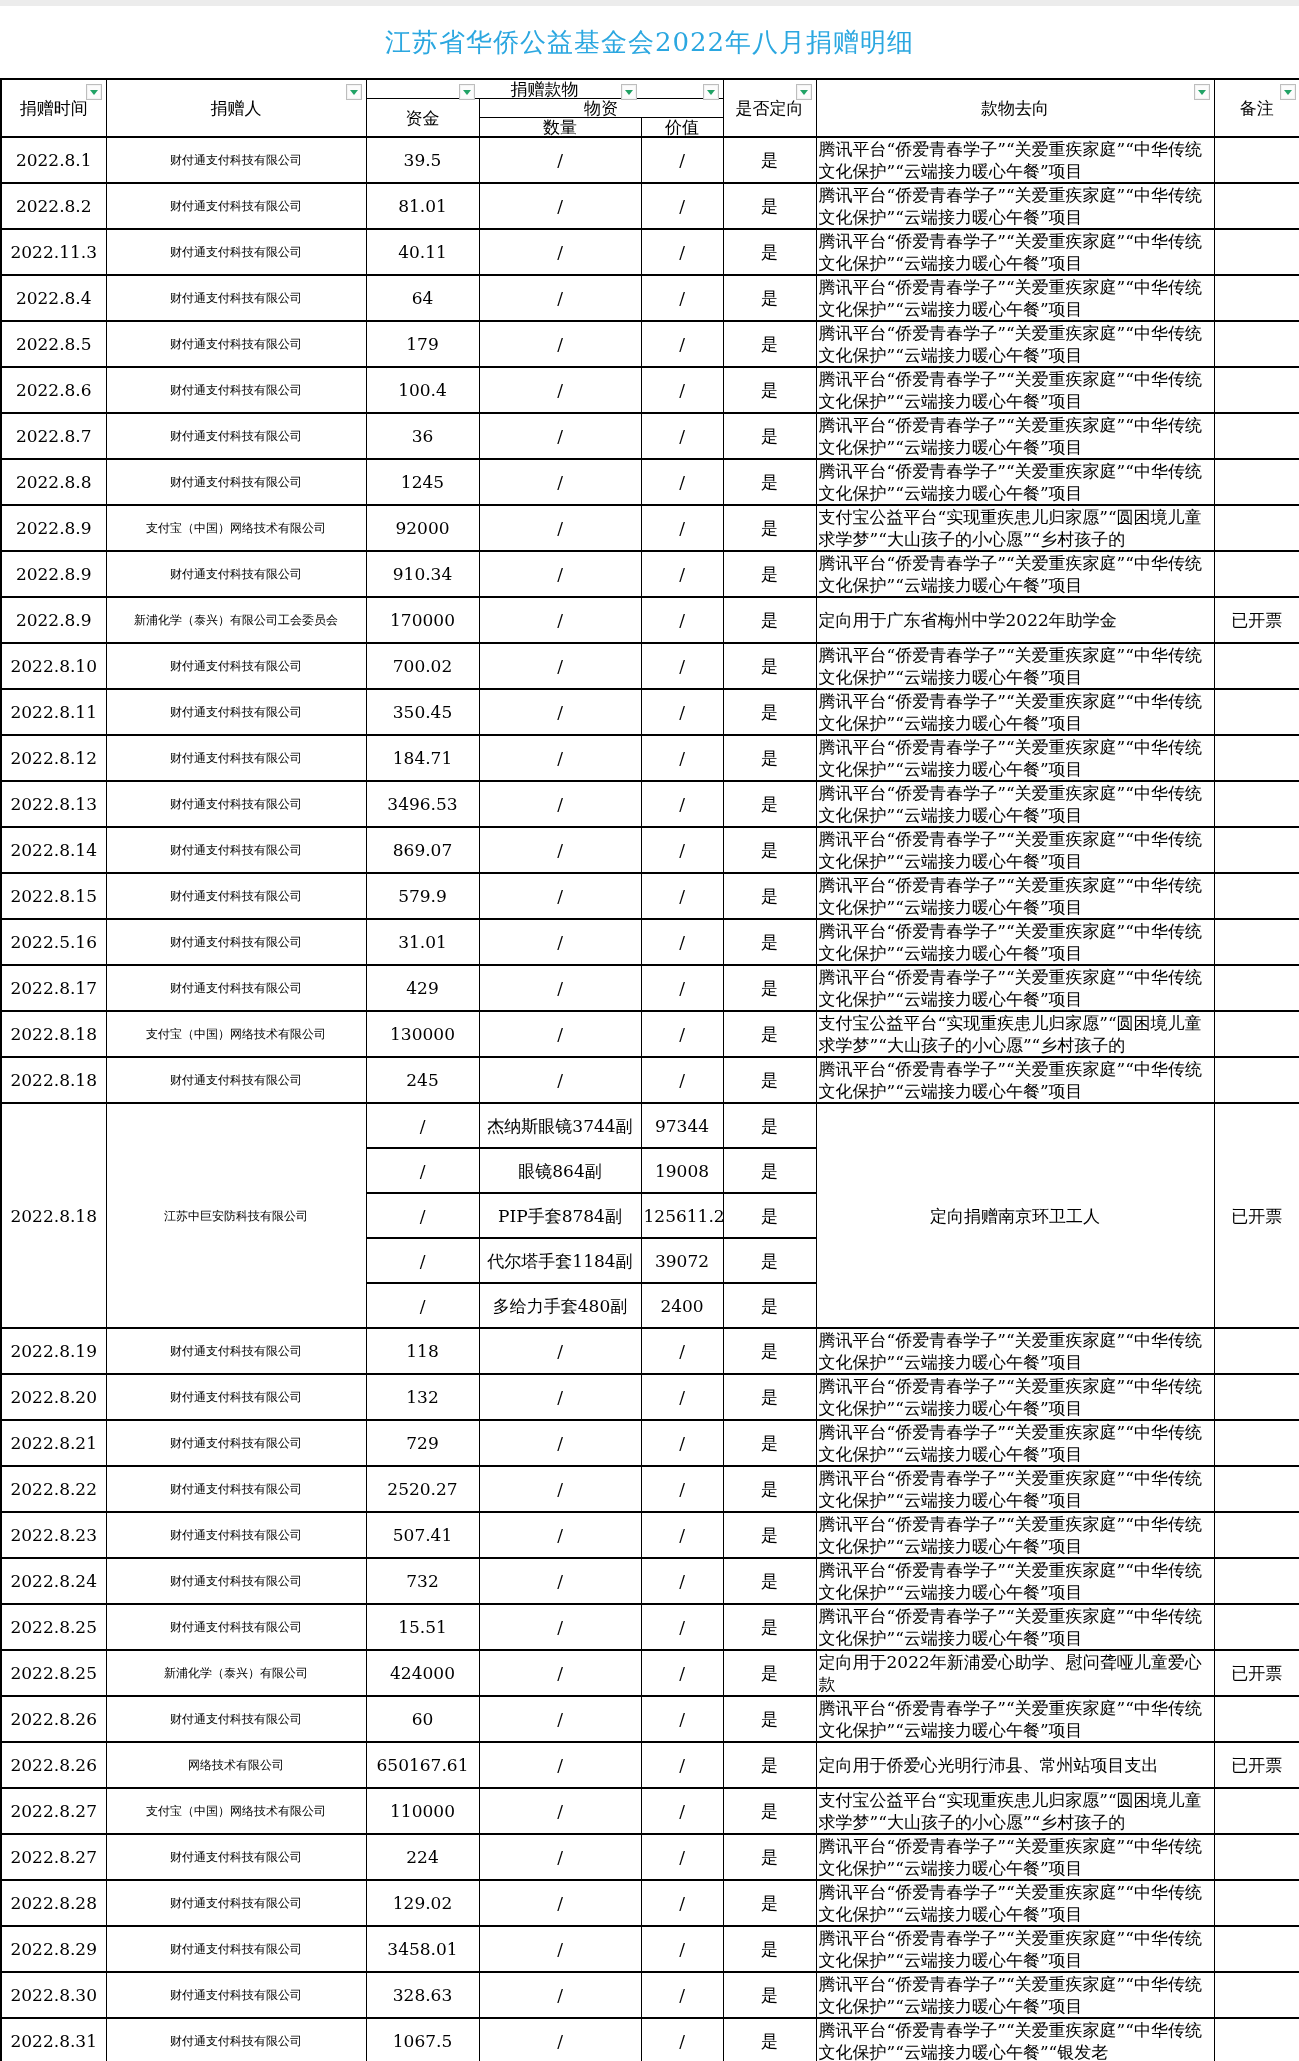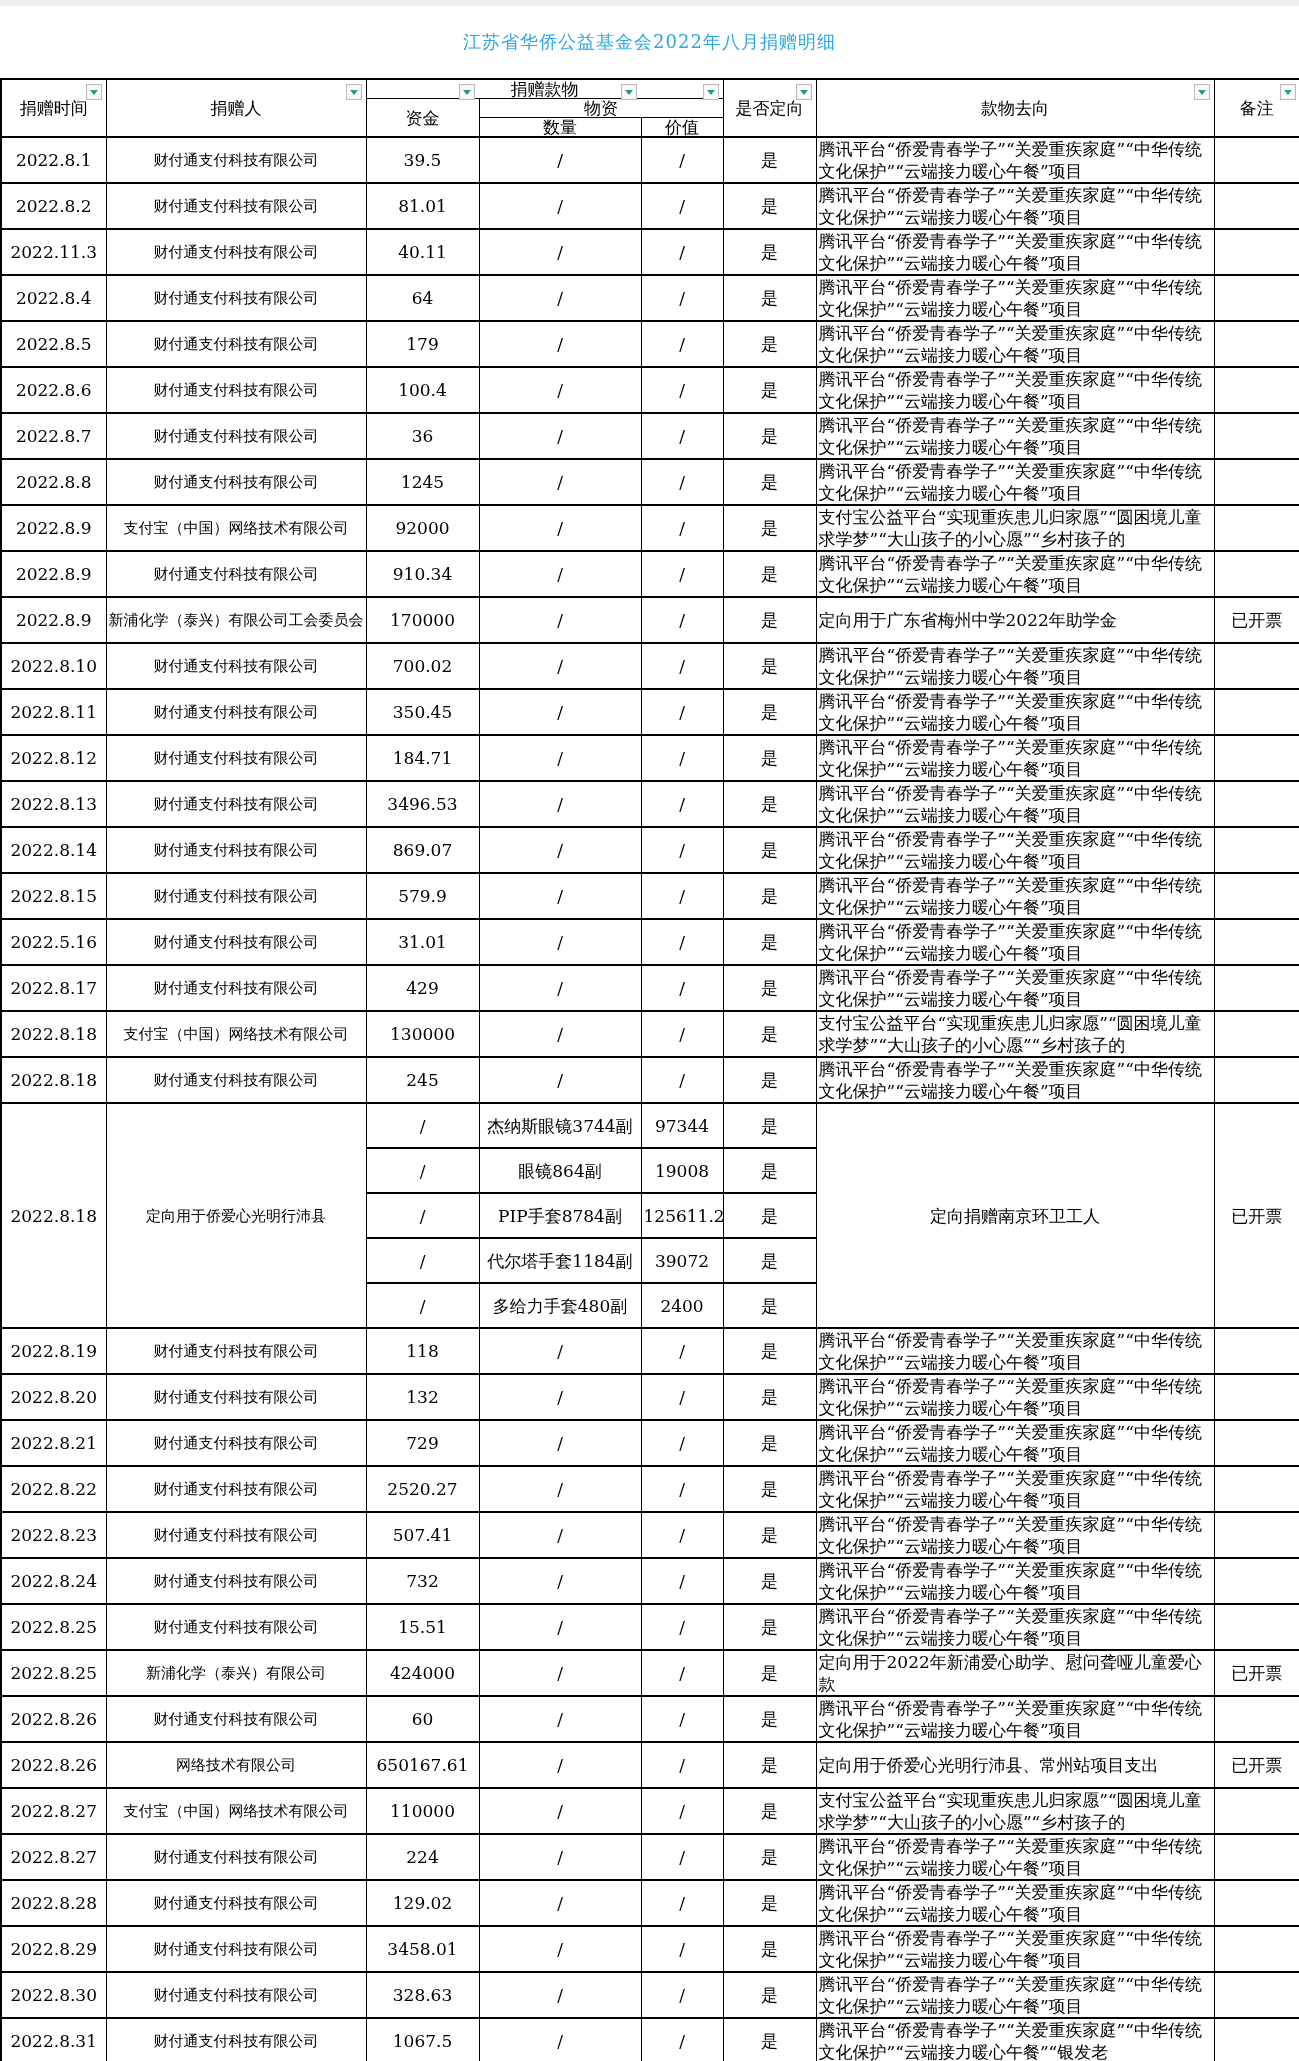--- a/index.html
+++ b/index.html
@@ -2,31 +2,31 @@
 <html><head>
 <meta charset="utf-8">
 <style>
   html,body{margin:0;padding:0;background:#fff;}
   *{box-sizing:border-box;}
   .page{position:relative;width:1299px;height:2061px;background:#fff;overflow:hidden;
         font-family:"DejaVu Serif","Liberation Serif",serif;color:#000;}
   .top-strip{position:absolute;top:0;left:0;width:100%;height:6px;background:#ececec;}
   .title-area{position:absolute;top:6px;left:0;width:100%;height:72px;
               display:flex;align-items:center;justify-content:center;}
-  .title{font-size:18px;letter-spacing:1px;}
+  .title{font-size:26px;letter-spacing:1px;}
   .table-wrap{position:absolute;top:78px;left:0;width:1299px;}
   table{border-collapse:collapse;table-layout:fixed;width:1299px;border:2px solid #000;}
   th,td{border:1px solid #000;padding:0 2px;text-align:center;vertical-align:middle;
         font-size:17px;font-weight:normal;overflow:hidden;line-height:22px;}
   thead tr{height:19px;}
   thead th{line-height:18px;}
   tbody td{border-top-width:2px;border-bottom-width:2px;}
   tbody tr.data-row{height:46px;}
   tbody tr.item-row{height:45px;}
-  td.c-donor{font-size:15px;padding:0 1px;}
+  td.c-donor{font-size:12px;padding:0 1px;}
   td.c-dest{padding:0 2px;}
   .destbox{line-height:22px;max-height:44px;overflow:hidden;text-align:left;}
   td.c-dest-c{text-align:center;margin-left:20px;}
   .filter-btn{position:absolute;top:6px;width:16px;height:16px;background:#fcfcfc;
               border:1px solid #bdbdbd;display:flex;align-items:center;justify-content:center;
               box-shadow:0 0 0 1px #f3f3f3 inset;cursor:pointer;}
   .tri{width:0;height:0;border-left:4px solid transparent;border-right:4px solid transparent;
        border-top:5px solid #21A366;}
 </style>
 </head>
@@ -315,21 +315,21 @@
             <td class="c-qty">/</td>
             <td class="c-value">/</td>
             <td class="c-dir">是</td>
             <td class="c-dest">
               <div class="destbox">腾讯平台“侨爱青春学子”“关爱重疾家庭”“中华传统文化保护”“云端接力暖心午餐”项目</div>
             </td>
             <td class="c-note"></td>
           </tr>
           <tr class="item-row">
             <td rowspan="5" class="c-date">2022.8.18</td>
-            <td rowspan="5" class="c-donor">定向用于侨爱心光明行沛县</td>
+            <td rowspan="5" class="c-donor">江苏中巨安防科技有限公司</td>
             <td class="c-fund">/</td>
             <td class="c-qty">杰纳斯眼镜3744副</td>
             <td class="c-value">97344</td>
             <td class="c-dir">是</td>
             <td rowspan="5" class="c-dest-c">定向捐赠南京环卫工人</td>
             <td rowspan="5" class="c-note">已开票</td>
           </tr>
           <tr class="item-row">
             <td class="c-fund">/</td>
             <td class="c-qty">眼镜864副</td>

